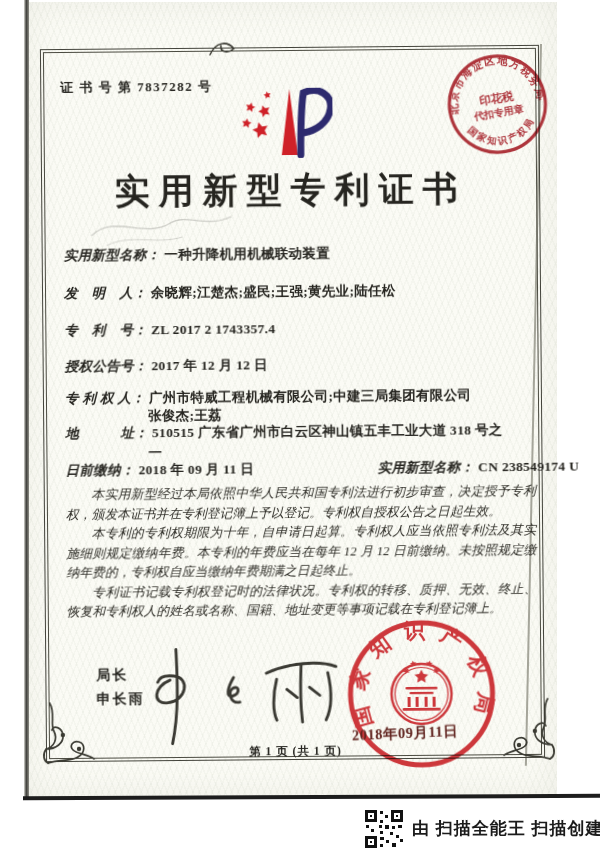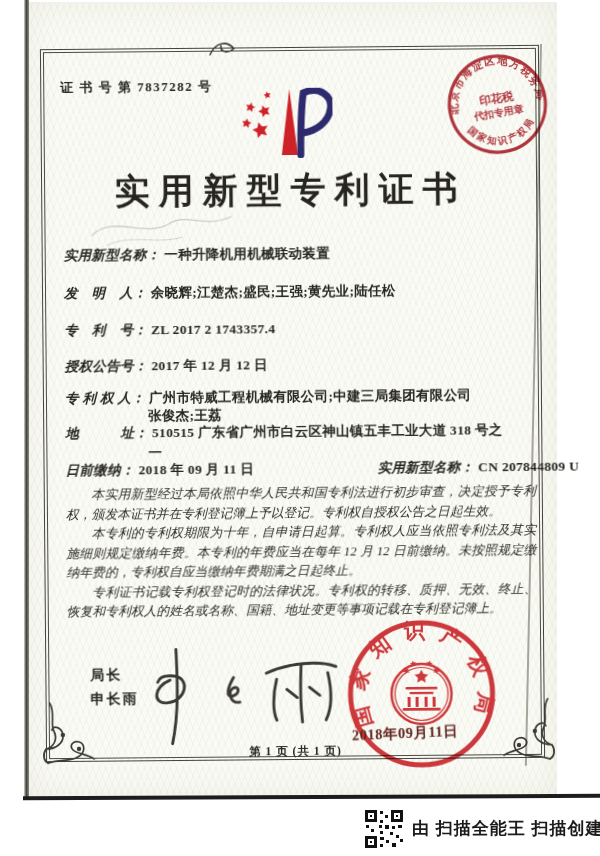--- a/index.html
+++ b/index.html
@@ -21,21 +21,21 @@
   #cert{left:43px;top:47px;width:499px;height:713px;transform:rotate(-0.5deg);}
   .frame-outer{left:0;top:0;right:0;bottom:0;border:1.4px solid #42423a;}
   .frame-inner{left:3px;top:3px;right:3px;bottom:3px;border:1px solid #4a4a40;}
   #cert-no{left:20px;top:30px;font-size:13px;font-weight:700;letter-spacing:1.5px;white-space:nowrap;}
   #title{left:0;top:120px;width:100%;text-align:center;font-size:35px;font-weight:700;letter-spacing:9px;white-space:nowrap;}
   .row{left:22px;width:474px;font-size:13.5px;font-weight:700;letter-spacing:.3px;white-space:nowrap;}
   .row .flabel{margin-right:4px;font-style:italic;}
   #paras{left:22px;top:437px;width:470px;font-size:12.8px;line-height:19.5px;
          font-style:italic;font-weight:400;color:#2c2b25;text-align:justify;}
   #paras p{margin:0;text-indent:2em;}
-  .officer{left:45px;font-size:14px;font-weight:700;letter-spacing:2px;}
+  .officer{left:51px;font-size:14px;font-weight:700;letter-spacing:2px;}
   #footer{left:0;top:697px;width:100%;text-align:center;font-size:11.5px;font-weight:600;letter-spacing:1px;}
   #seal-date{left:306px;top:678px;font-size:14.5px;font-weight:700;color:#5e211c;
              letter-spacing:.5px;transform:rotate(-2deg);z-index:6;white-space:nowrap;}
   .stamp{mix-blend-mode:multiply;opacity:.93;}
   #main-seal{left:300px;top:572px;z-index:5;}
   #tax-seal{left:405px;top:7px;transform:rotate(-9deg);}
   #signature{left:100px;top:596px;}
   #scribble{left:45px;top:145px;opacity:.45;}
   
   #wm-text{left:412px;top:817px;font-size:17px;font-weight:700;color:#1b1b1b;letter-spacing:1px;
@@ -140,21 +140,21 @@
     </div>
     <div class="abs row" style="top:376px">
       <span class="flabel">地　　　址：</span><span>510515 广东省广州市白云区神山镇五丰工业大道 318 号之</span>
     </div>
     <div class="abs row" style="top:396px;left:105px">
       <span>一</span>
     </div>
     <div class="abs row" style="top:413px">
       <span class="flabel">日前缴纳：</span><span>2018 年 09 月 11 日</span>
       <span class="abs" style="left:312px;top:0">
-        <span class="flabel">实用新型名称：</span><span>CN 207844809 U</span>
+        <span class="flabel">实用新型名称：</span><span>CN 238549174 U</span>
       </span>
     </div>
 
     <div class="abs" id="paras">
       <p>本实用新型经过本局依照中华人民共和国专利法进行初步审查，决定授予专利权，颁发本证书并在专利登记簿上予以登记。专利权自授权公告之日起生效。</p>
       <p>本专利的专利权期限为十年，自申请日起算。专利权人应当依照专利法及其实施细则规定缴纳年费。本专利的年费应当在每年 12 月 12 日前缴纳。未按照规定缴纳年费的，专利权自应当缴纳年费期满之日起终止。</p>
       <p>专利证书记载专利权登记时的法律状况。专利权的转移、质押、无效、终止、恢复和专利权人的姓名或名称、国籍、地址变更等事项记载在专利登记簿上。</p>
     </div>
 
     <div class="abs officer" style="top:618px">局长</div>

